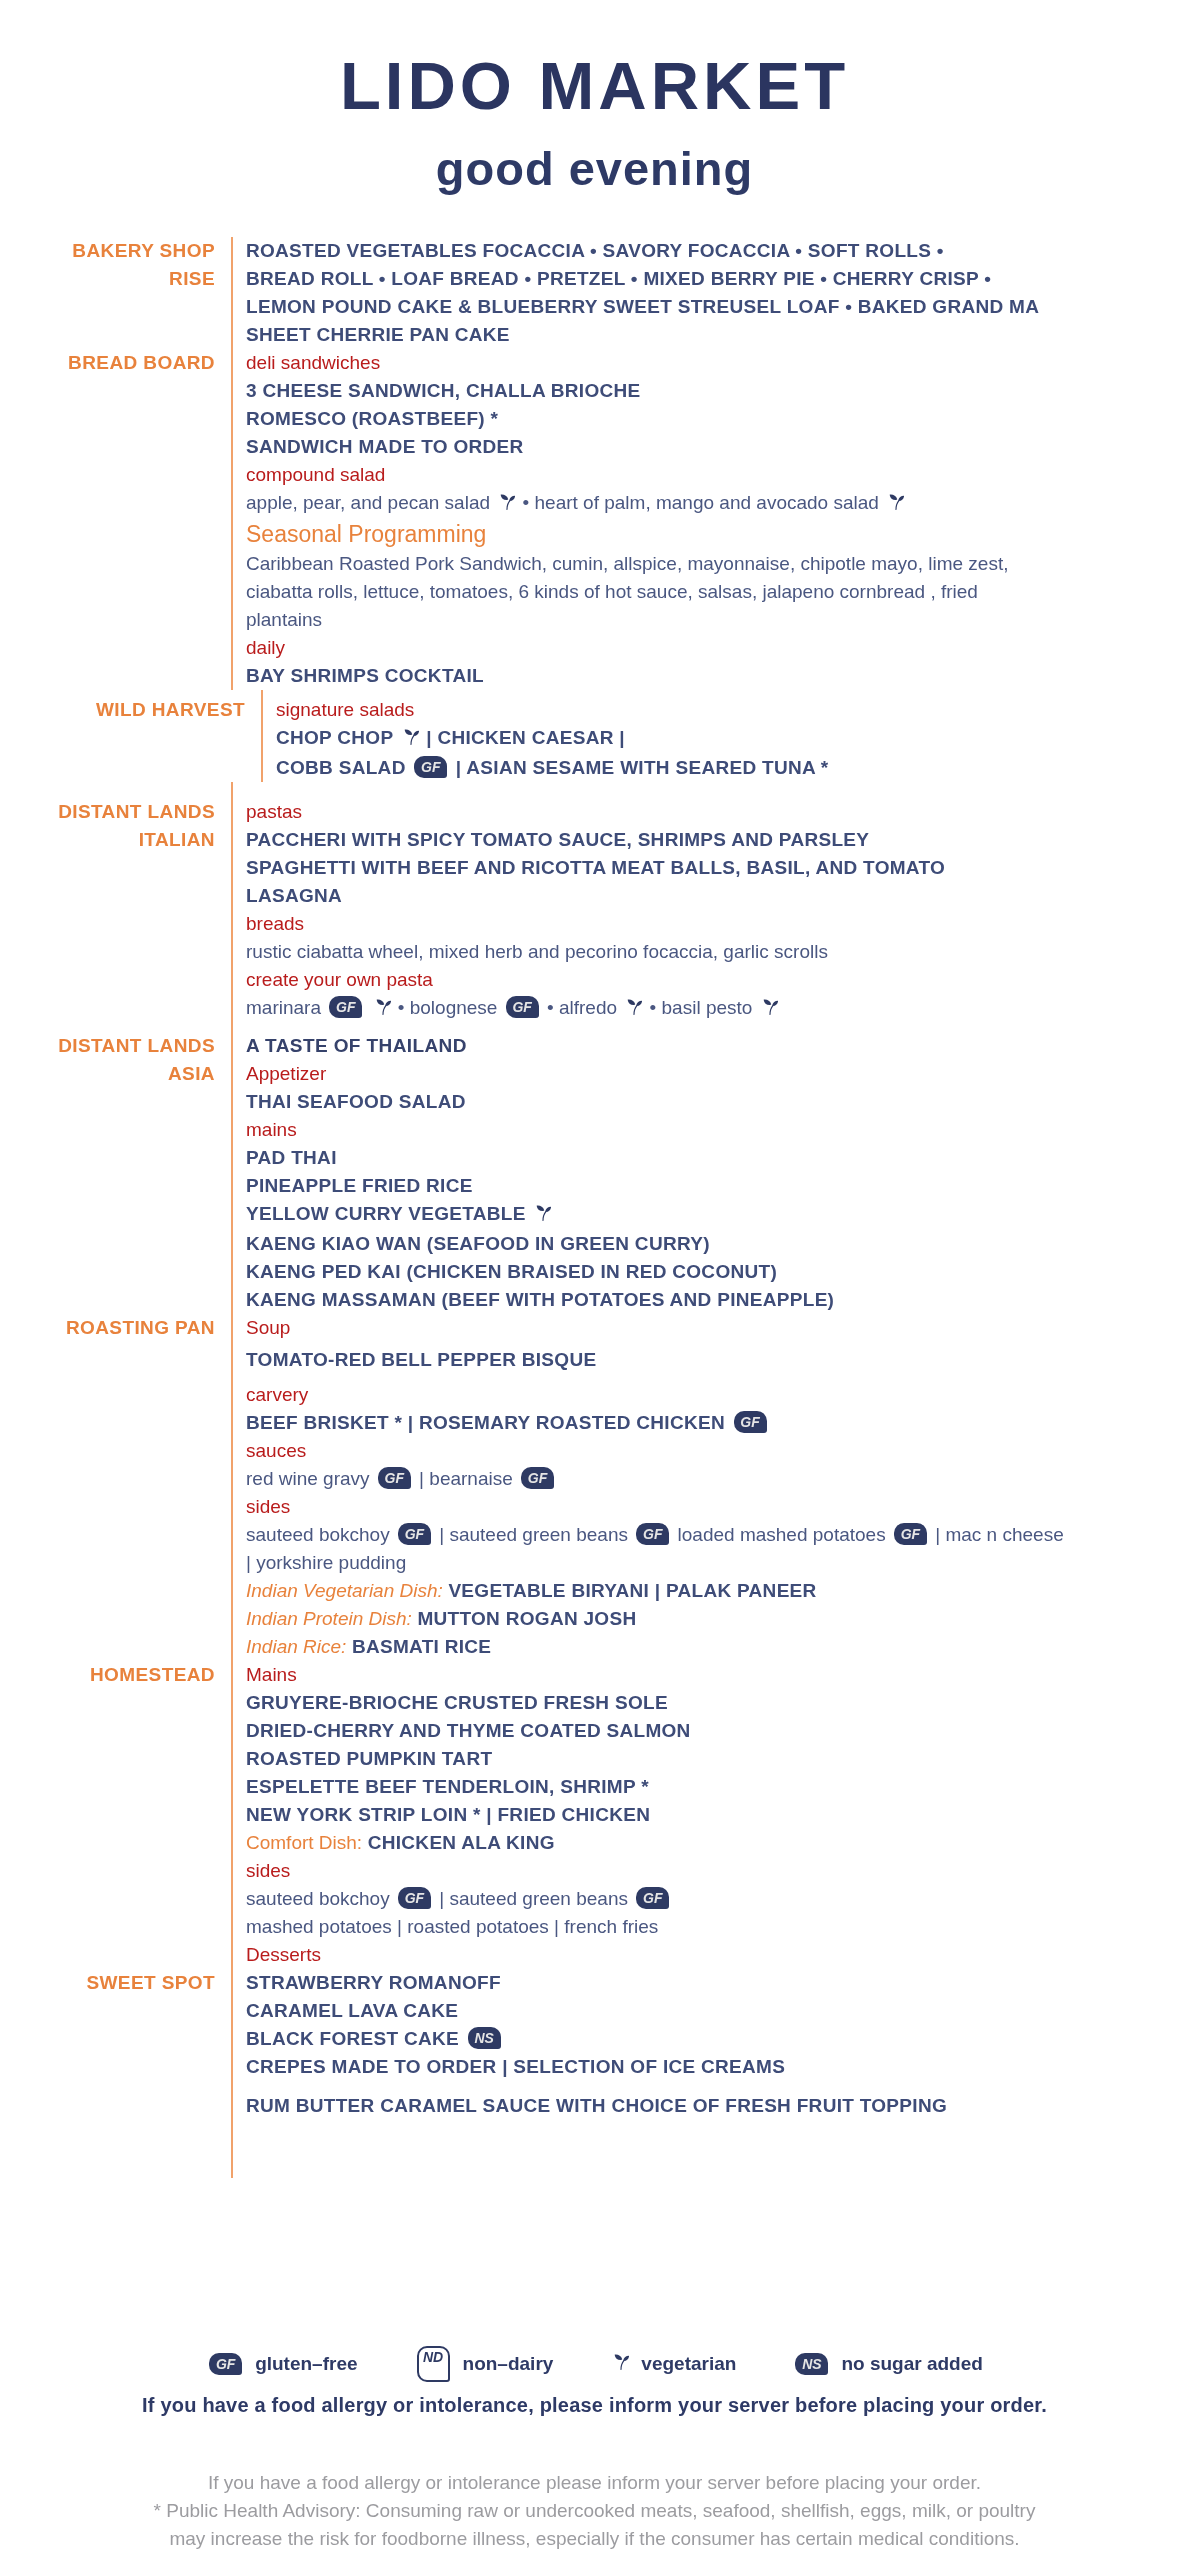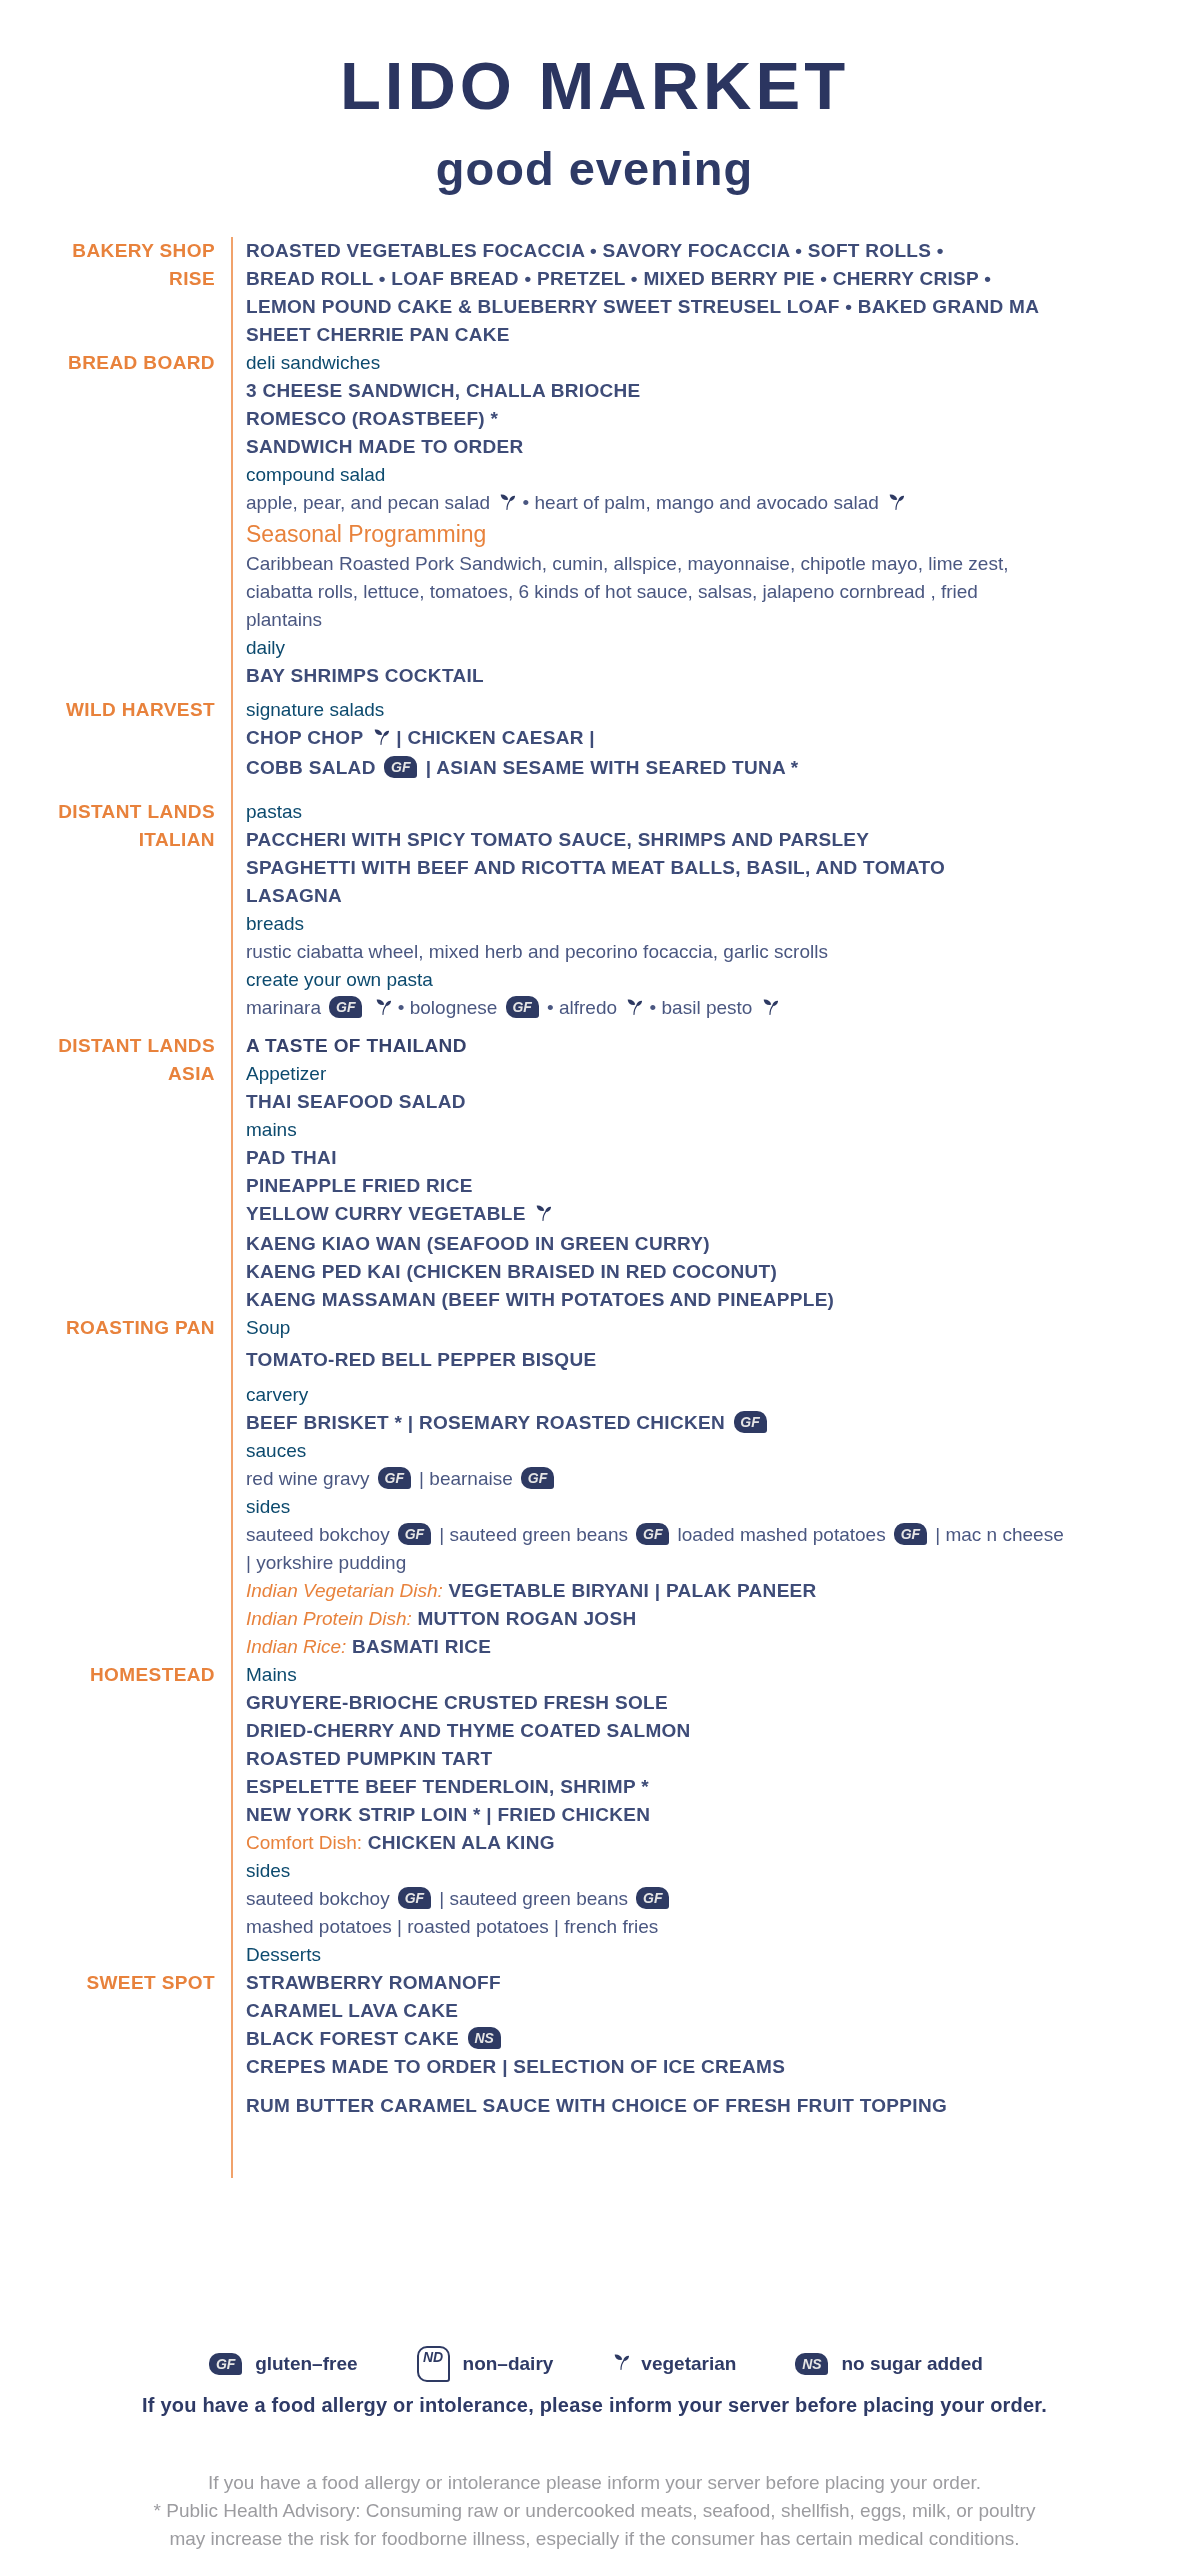--- a/index.html
+++ b/index.html
@@ -36,21 +36,21 @@
   .rows-col{
     flex:1 1 auto;box-sizing:border-box;
     border-left:2px solid #f1a26b;
     padding-left:13px;min-height:28px;
   }
   .section:last-child .rows-col{padding-bottom:58px;}
   .row{line-height:28px;font-size:19px;white-space:nowrap;}
   .row.item{color:#3e4c78;font-weight:600;letter-spacing:.3px;}
   .row.bold-item{color:#36426b;font-weight:800;letter-spacing:.4px;}
   .row.desc{color:#4a5781;font-weight:400;}
-  .row.sub{color:#0c4a6e;font-weight:500;}
+  .row.sub{color:#b91c1c;font-weight:500;}
   .row.sub-large{color:#e8823c;font-weight:500;font-size:23px;line-height:31px;}
   .row.mixed{color:#3e4c78;font-weight:600;letter-spacing:.3px;}
   .prefix{color:#e8823c;font-weight:500;letter-spacing:0;}
   .prefix.italic{font-style:italic;}
 
   
   .badge{
     display:inline-block;min-width:33px;height:22px;line-height:22px;
     padding:0 2px;box-sizing:border-box;text-align:center;
     background:#2e3a63;color:#e5e5e5;border-radius:10px 10px 3px 10px;
@@ -119,21 +119,21 @@
               </svg></span></div>
           <div class="row sub-large">Seasonal Programming</div>
           <div class="row desc">Caribbean Roasted  Pork Sandwich, cumin, allspice, mayonnaise, chipotle mayo, lime zest,</div>
           <div class="row desc">ciabatta rolls, lettuce, tomatoes, 6 kinds of hot sauce, salsas, jalapeno cornbread , fried</div>
           <div class="row desc">plantains</div>
           <div class="row sub">daily</div>
           <div class="row item">BAY SHRIMPS COCKTAIL</div>
         </div>
       </div>
       <div class="section">
-        <div class="label-col" style="padding-top: 6px;">
+        <div class="label-col" style="padding-top: 6px; margin-left: 30px;">
           <div class="label-line">WILD HARVEST</div>
         </div>
         <div class="rows-col" style="padding-top: 6px;">
           <div class="row sub">signature salads</div>
           <div class="row item">CHOP CHOP <span class="leaf"><svg width="18" height="20" viewBox="0 0 24 26" fill="#2e3a63" xmlns="http://www.w3.org/2000/svg">
                 <path d="M12.6 25c-.2-5.6 1.2-10 4.3-13.4l1.2 1c-2.8 3.2-4.1 7.2-4 12.2z"></path>
                 <path d="M16.2 12.2c.9-4 3.8-6.2 8-6.3-.3 4.5-3 7-7.2 7.2l-.8-.9z"></path>
                 <path d="M15 10.6C13.2 6 9.6 4 4.8 4.6c.8 4.9 3.9 7.3 8.8 7l1.4-1z"></path>
               </svg></span> | CHICKEN CAESAR |</div>
           <div class="row item">COBB SALAD <span class="badge">GF</span> | ASIAN SESAME WITH SEARED TUNA *</div>

